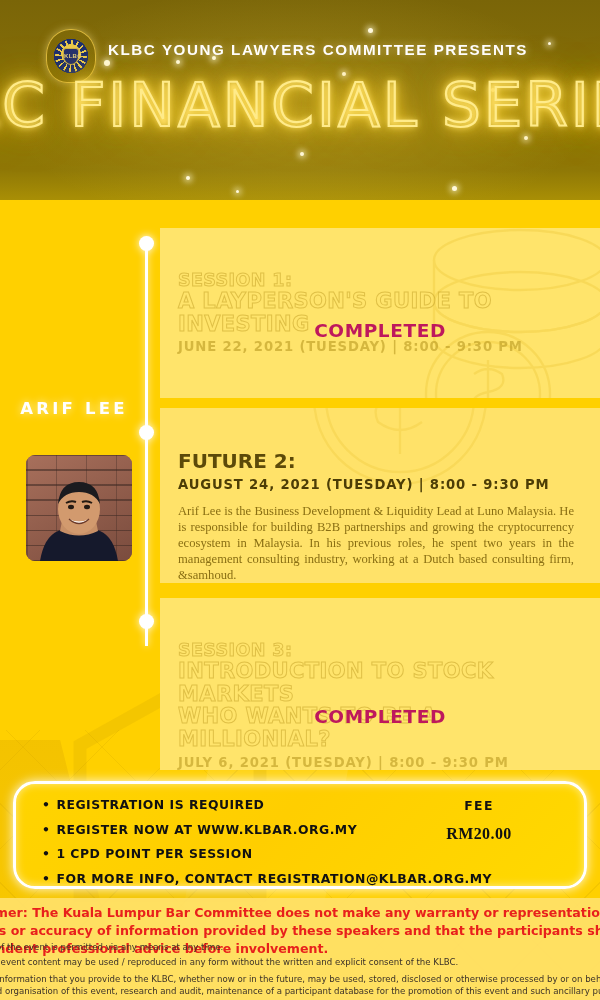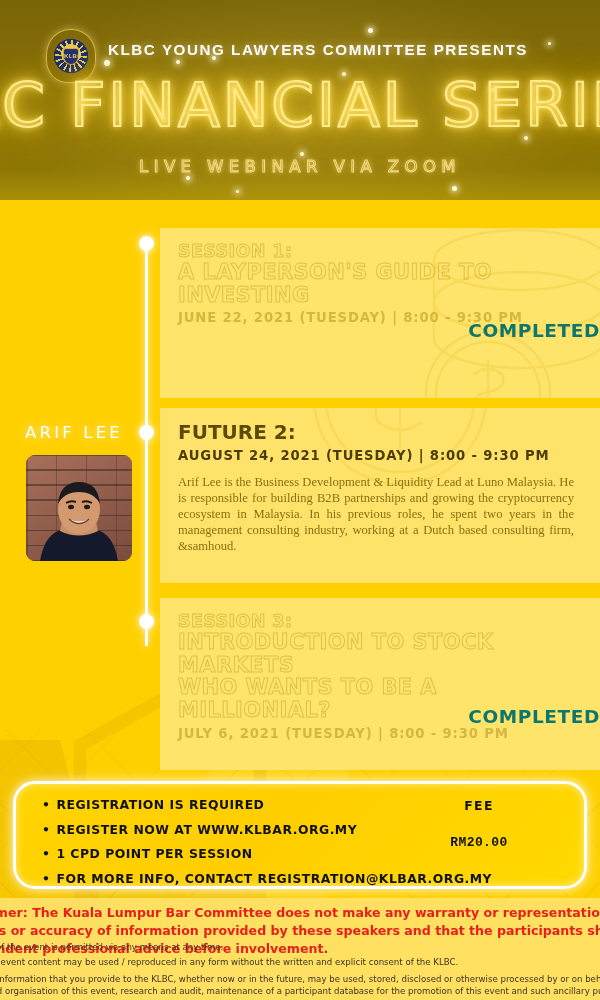--- a/index.html
+++ b/index.html
@@ -128,21 +128,21 @@
 
   
   .card {
     position:absolute; left:160px; width:440px;
     background:#FFE46B; overflow:hidden;
   }
   .card.c1 { top:228px; height:170px; }
   .card.c2 { top:408px; height:175px; background:#FFE269; }
   .card.c3 { top:598px; height:172px; }
 
-  .card-inner { position:relative; z-index:2; padding:14px 18px 0 18px; }
+  .card-inner { position:relative; z-index:2; padding:14px 18px 0 18px;margin-top:29px; }
 
   .s-label, .s-title {
     font-family:"DejaVu Sans", sans-serif;
     font-weight:bold; letter-spacing:.4px; line-height:1.08;
   }
   .s-label { font-size:17.5px; }
   .s-title { font-size:21px; }
 
   
   .faded .s-label, .faded .s-title {
@@ -165,35 +165,35 @@
     margin-top:4px;
   }
 
   .s-desc {
     font-family:"Liberation Serif", serif;
     font-size:12.6px; line-height:1.28; color:#8a6f13;
     text-align:justify; margin-top:11px; padding-right:8px;
   }
 
   .completed {
-    position:absolute; left:0; right:0; top:92px; text-align:right;
+    position:absolute; left:0; right:0; top:92px; text-align:center;
     font-family:"DejaVu Sans", sans-serif;
     font-weight:bold; font-size:18.5px; letter-spacing:.6px;
-    color:#0f766e; z-index:3;
+    color:#be185d; z-index:3;
   }
   .card.c3 .completed { top:108px; }
 
   .coin-wm { position:absolute; right:-30px; top:-30px; width:260px; height:260px; opacity:.17; z-index:1; }
   .coin-wm2 { position:absolute; right:100px; top:-110px; width:200px; height:200px; opacity:.15; z-index:1; }
 
   
   .speaker-name {
-    position:absolute; left:14px; top:423px; width:120px; text-align:center;
-    font-family:"DejaVu Sans", sans-serif;
-    font-size:16.5px; font-weight:normal; letter-spacing:3.2px; color:#ffffff;
+    position:absolute; left:14px; top:399px; width:120px; text-align:center;
+    font-family:"DejaVu Sans", sans-serif;
+    font-size:16.5px; font-weight:bold; letter-spacing:3.2px; color:#ffffff;
     text-shadow:0 0 8px rgba(255,255,255,.7);
   }
   .speaker-photo {
     position:absolute; left:26px; top:455px; width:106px; height:106px;
     border-radius:9px; overflow:hidden;
     background:linear-gradient(160deg,#9d6a58,#7d5244);
   }
   .brick { position:absolute; inset:0;
     background:
       repeating-linear-gradient(0deg, rgba(60,40,34,.55) 0 1.5px, rgba(0,0,0,0) 1.5px 15px),
@@ -215,23 +215,23 @@
     font-size:12.4px; font-weight:bold; letter-spacing:.5px;
     color:#111111; margin-bottom:9.5px; white-space:nowrap;
   }
   .reg-item .bullet { display:inline-block; margin-right:6px; }
   .fee-wrap { position:absolute; right:58px; top:14px; width:94px; text-align:center; }
   .fee-label {
     font-family:"DejaVu Sans", sans-serif;
     font-size:12.4px; font-weight:bold; letter-spacing:1.4px; color:#111;
   }
   .fee-value {
-    font-family:Liberation Mono, monospace;
-    font-size:13px; font-weight:bold; letter-spacing:.4px; color:#111;
-    margin-top:22px;
+    font-family:Liberation Serif, serif;
+    font-size:16px; font-weight:bold; letter-spacing:.4px; color:#111;
+    margin-top:12px;
   }
 
   
   .disclaimer {
     position:absolute; left:0; top:898px; width:600px; height:102px;
     overflow:hidden; background:rgba(255,225,105,.92);
   }
   .disc-red {
     position:absolute; left:-52px; top:6px; width:760px;
     font-family:"DejaVu Sans", sans-serif;
@@ -264,21 +264,20 @@
   <div class="sparkle" style="left:524px;top:136px;width:4px;height:4px;"></div>
 
   <div class="logo">
     <div class="crest"></div>
     <div class="rays"></div>
     <div class="shield">KLBC</div>
   </div>
 
   <div class="presents">KLBC YOUNG LAWYERS COMMITTEE PRESENTS</div>
   <div class="big-title">YLC FINANCIAL SERIES</div>
-  <div class="sub-title">LIVE WEBINAR VIA ZOOM</div>
 </div>
 
 <div class="bg-art">
   <div class="lattice"></div>
   <div class="diag-2"></div>
   <div class="diag-1"></div>
   <svg class="bar-graphic" viewBox="0 0 230 230">
     <path d="M20 220 L20 70 L110 20 L200 70 L200 220 Z" fill="none" stroke="#c79a00" stroke-width="13"></path>
   </svg>
 </div>

